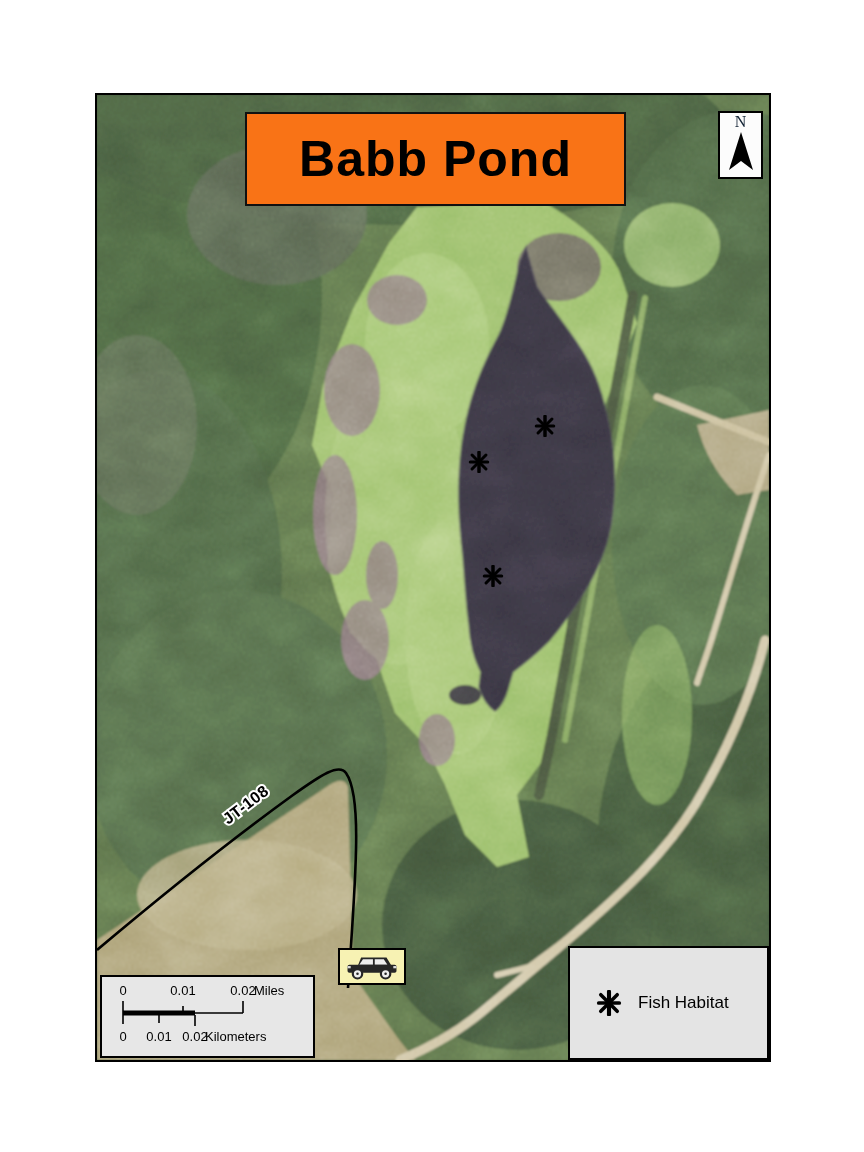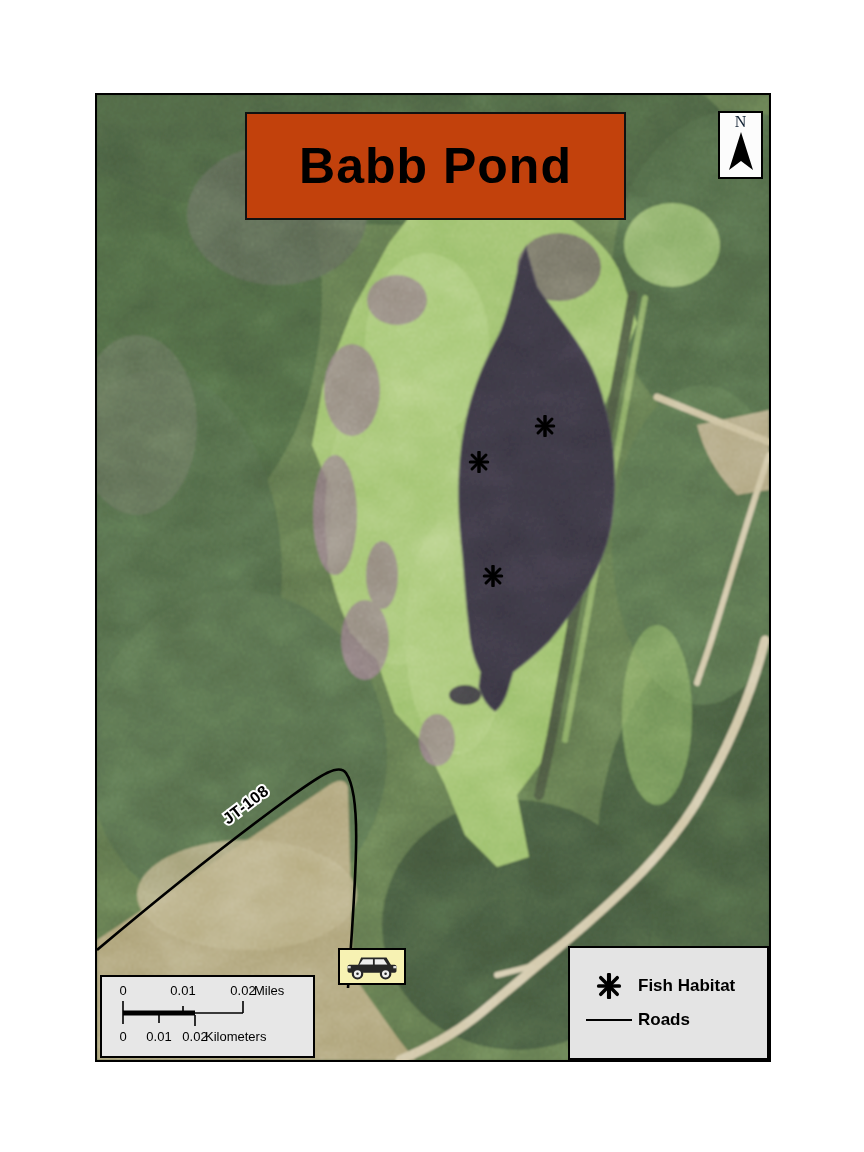--- a/index.html
+++ b/index.html
@@ -3,42 +3,42 @@
 <meta charset="utf-8">
 <style>
   html,body{margin:0;padding:0;background:#ffffff;}
   .page{position:relative;width:864px;height:1152px;background:#ffffff;overflow:hidden;
         font-family:"Liberation Sans", sans-serif;}
   .map-frame{position:absolute;left:95px;top:93px;width:672px;height:965px;
              border:2px solid #000;box-sizing:content-box;background:#5b7049;}
   .map-canvas{position:absolute;left:0;top:0;width:672px;height:965px;display:block;}
 
   
-  .title-box{position:absolute;left:148px;top:17px;width:381px;height:108px;
-             background:#c2410c;border:2px solid #111;box-sizing:border-box;
+  .title-box{position:absolute;left:148px;top:17px;width:381px;height:94px;
+             background:#f97316;border:2px solid #111;box-sizing:border-box;
              display:flex;align-items:center;justify-content:center;}
   .title-box h1{margin:0;font-size:50px;font-weight:bold;color:#000;letter-spacing:1px;}
 
   
   .north-box{position:absolute;left:621px;top:16px;width:45px;height:68px;
              background:#fcfcfc;border:2px solid #000;box-sizing:border-box;
              display:flex;flex-direction:column;align-items:center;padding-top:1px;}
   .north-box .n-label{font-family:"Liberation Serif", serif;font-size:16px;color:#123;line-height:16px;}
   .north-box svg{display:block;}
 
   
   .scale-box{position:absolute;left:3px;top:880px;width:215px;height:83px;
              background:#e7e7e7;border:2px solid #000;box-sizing:border-box;}
   .scale-box svg{display:block;}
   .scale-box text{font-family:"Liberation Sans", sans-serif;font-size:13px;fill:#000;}
 
   
   .legend-box{position:absolute;left:471px;top:851px;width:201px;height:114px;
               background:#e4e4e4;border:2px solid #000;box-sizing:border-box;
-              display:flex;flex-direction:column;justify-content:center;gap:6px;padding-left:10px;font-weight:bold;}
+              display:flex;flex-direction:column;justify-content:center;gap:6px;padding-left:10px;}
   .legend-row{display:flex;align-items:center;height:28px;}
   .legend-sym{width:58px;display:flex;align-items:center;justify-content:center;flex:0 0 58px;}
   .legend-label{font-size:17px;color:#000;}
   .roads-line{width:46px;height:0;border-top:2px solid #000;}
 
   
   .road-label{font-family:"Liberation Sans", sans-serif;font-size:16px;font-weight:bold;
               fill:#000;stroke:#fff;stroke-width:4px;paint-order:stroke;letter-spacing:0.5px;}
 </style>
 </head>
@@ -203,22 +203,16 @@
 
     <div class="legend-box">
       <div class="legend-row">
         <span class="legend-sym">
           <svg width="26" height="26">
               <use href="#ast" width="26" height="26"></use>
             </svg>
         </span>
         <span class="legend-label">Fish Habitat</span>
       </div>
-      <div class="legend-row">
-        <span class="legend-sym">
-            <span class="roads-line"></span>
-          </span>
-        <span class="legend-label">Roads</span>
-      </div>
     </div>
 
   </div>
 </div>
 
 </body></html>

